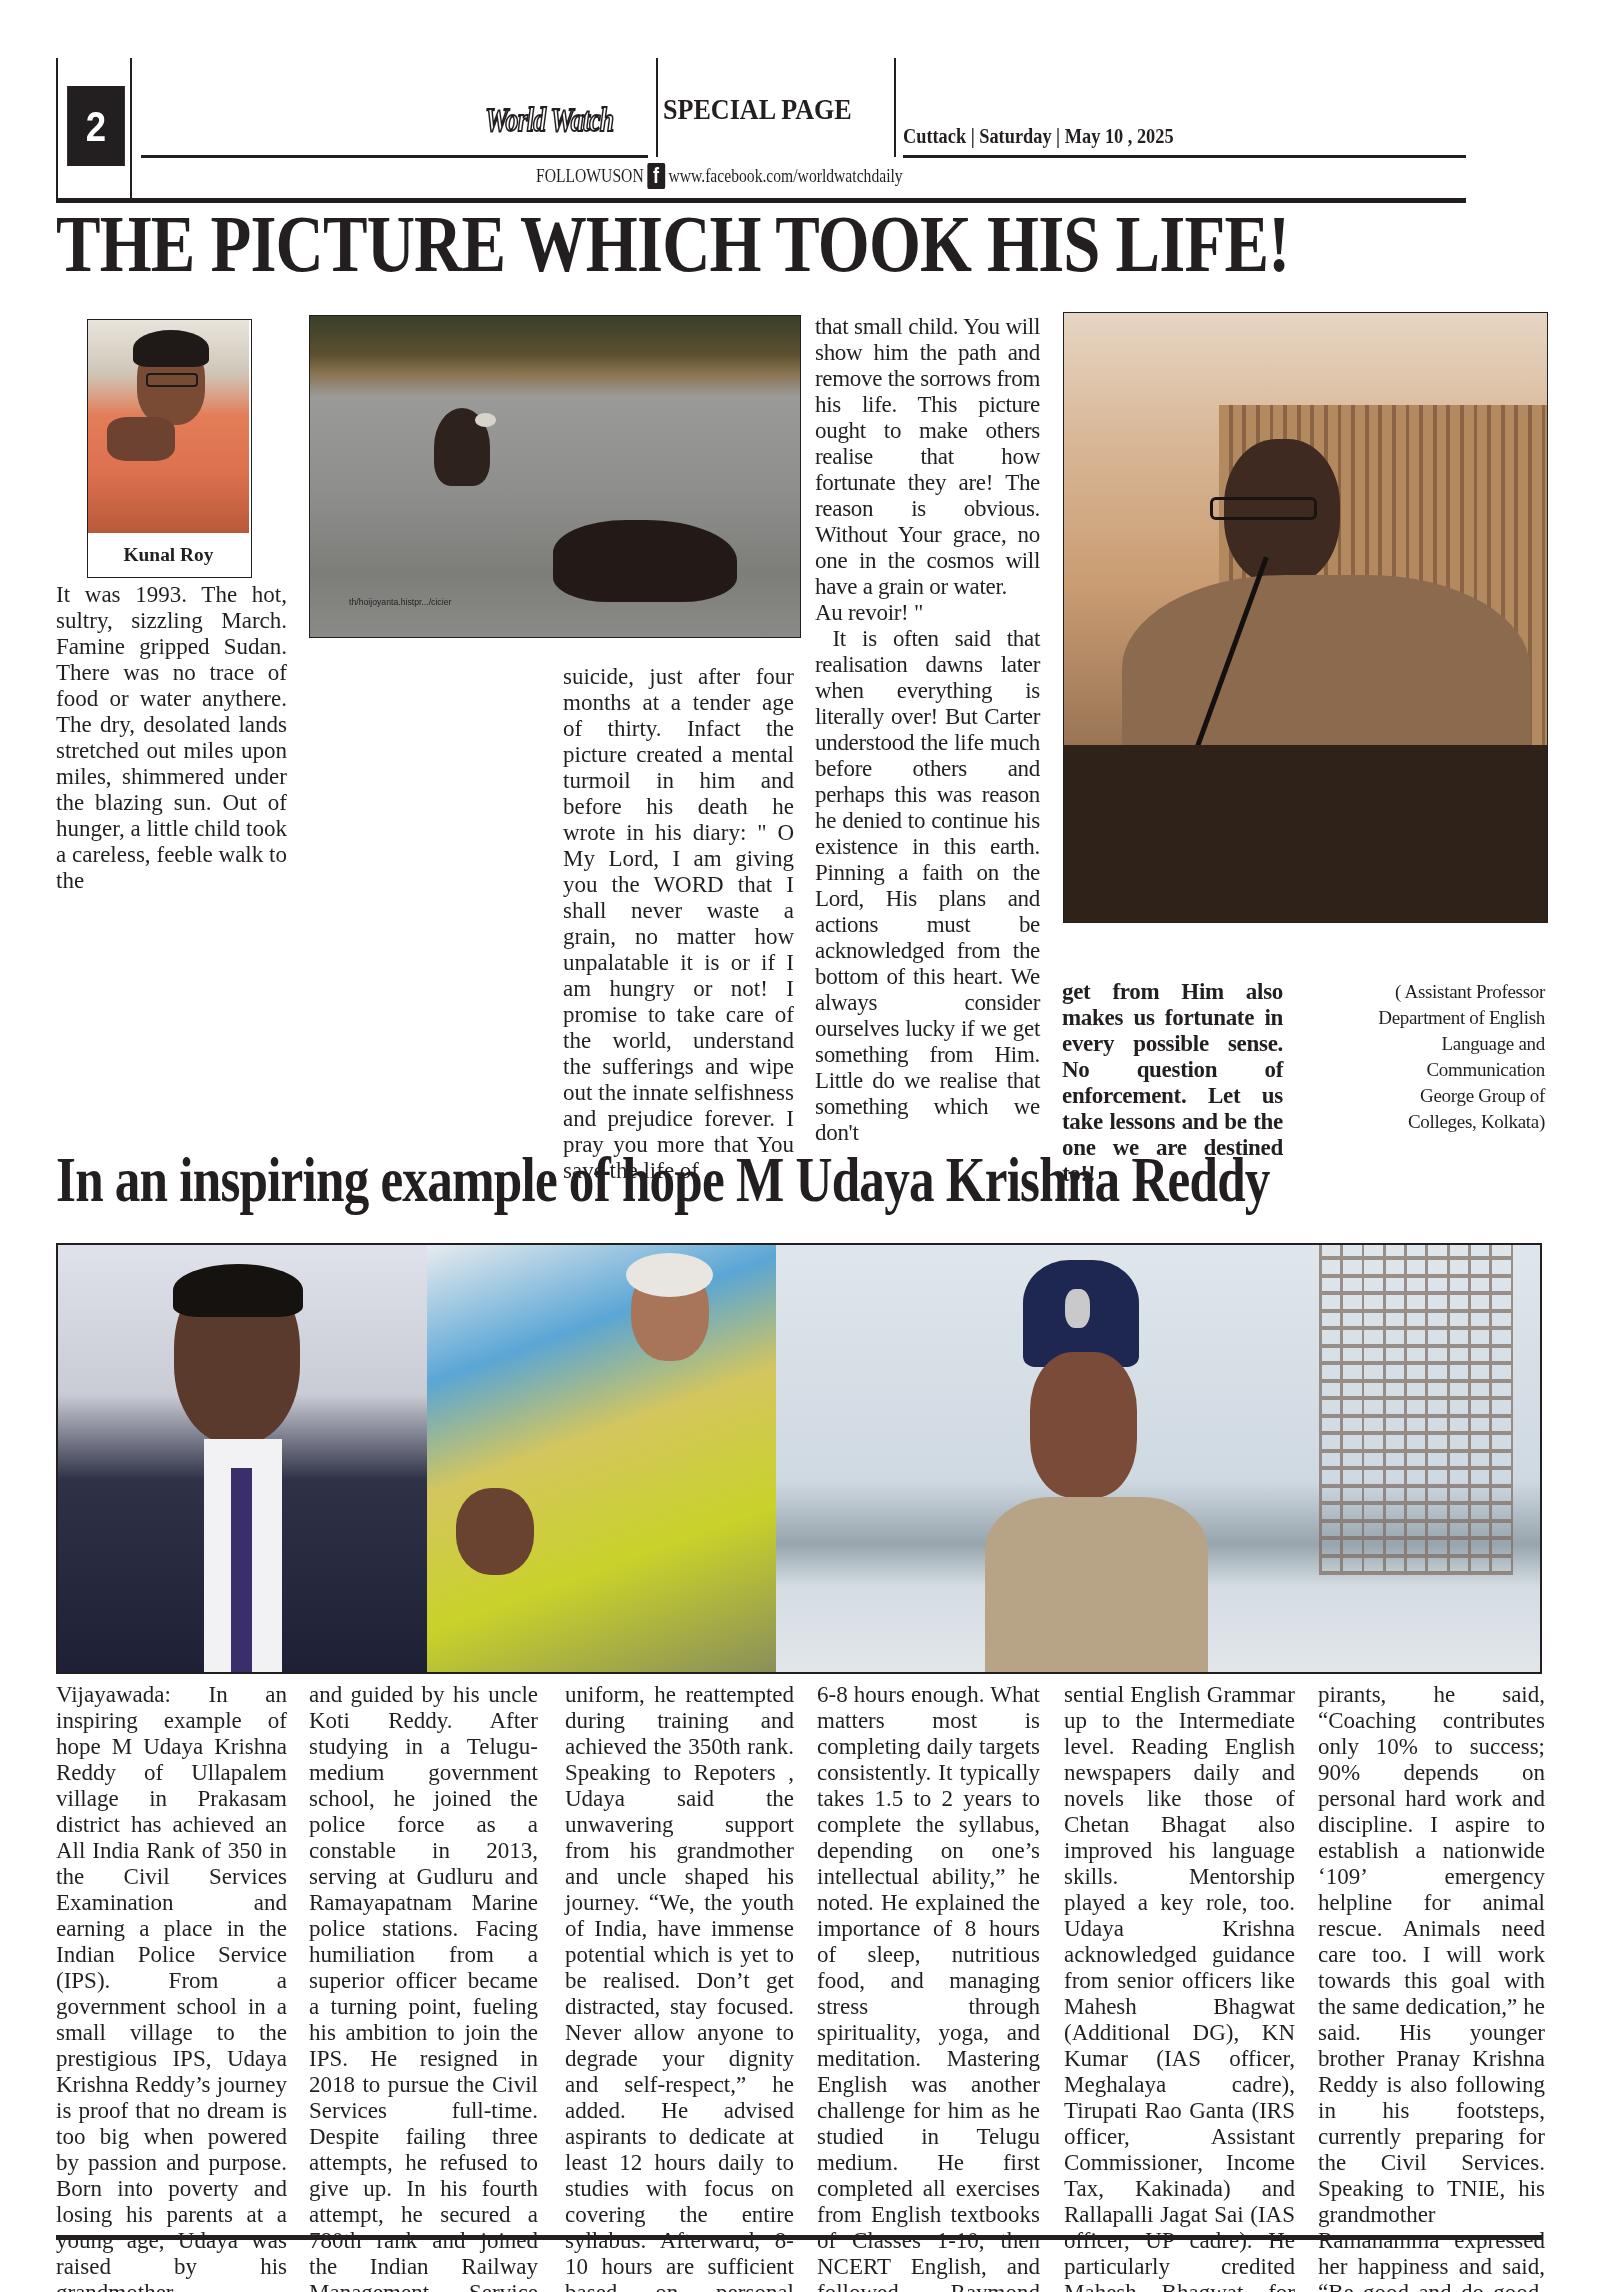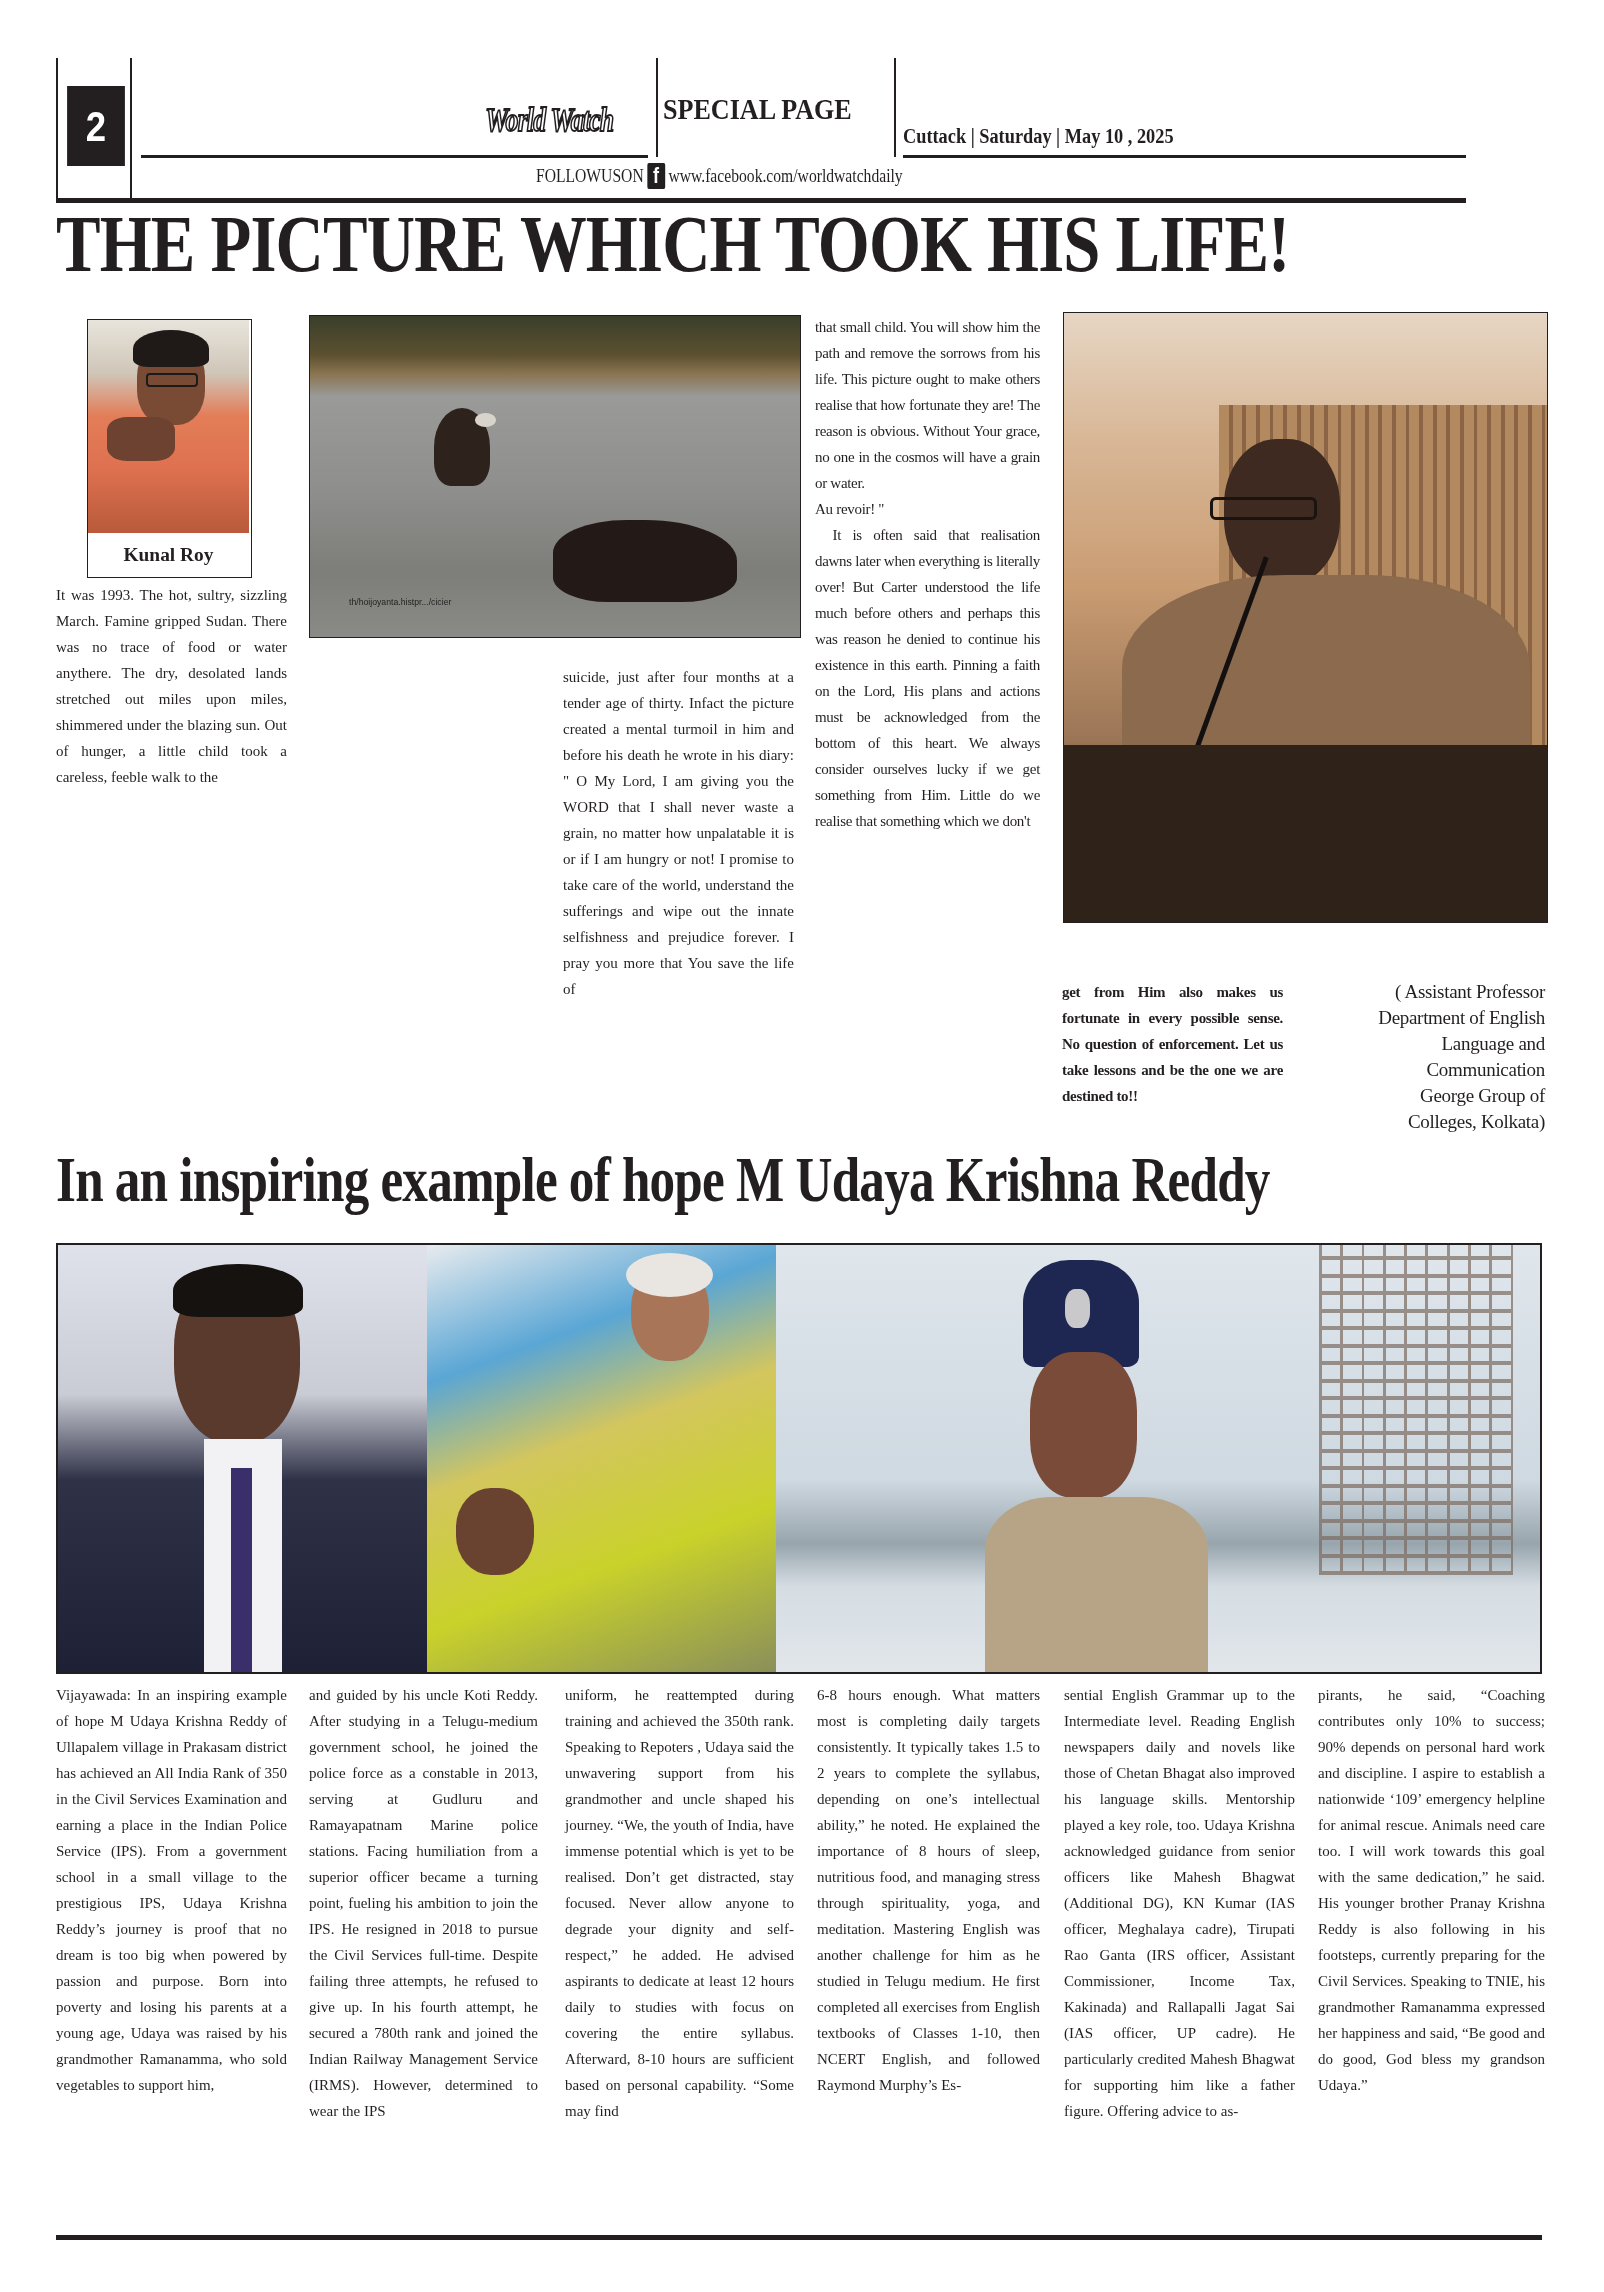--- a/index.html
+++ b/index.html
@@ -17,21 +17,21 @@
   .special-page { position: absolute; left: 663px; top: 93px; font-weight: bold; font-size: 29px; white-space: nowrap; transform: scaleX(0.9); transform-origin: left; }
   .dateline { position: absolute; left: 903px; top: 124px; font-weight: bold; font-size: 21.3px; white-space: nowrap; transform: scaleX(0.86); transform-origin: left; }
   .follow { position: absolute; left: 536px; top: 163px; font-size: 18.4px; white-space: nowrap; display: flex; align-items: center; gap: 3.9px; transform: scaleX(0.85); transform-origin: left; }
   .fb-icon { display: inline-flex; width: 21.3px; height: 26px; background: #231f20; color: #fff; font-family: "Liberation Sans", sans-serif; font-weight: bold; font-size: 21.3px; align-items: flex-end; justify-content: center; border-radius: 1.9px; }
 
   
   .headline1 { position: absolute; left: 56px; top: 204px; font-weight: bold; font-size: 80px; line-height: 1; white-space: nowrap; letter-spacing: -1px; transform: scaleX(0.835); transform-origin: left; }
   .headline2 { position: absolute; left: 56px; top: 1148px; font-weight: bold; font-size: 64px; line-height: 1; white-space: nowrap; letter-spacing: -1px; transform: scaleX(0.8); transform-origin: left; }
 
   
-  .col { position: absolute; font-size: 15px; line-height: 26px; text-align: justify; hyphens: auto; }
+  .col { position: absolute; font-size: 23px; line-height: 26px; text-align: justify; hyphens: auto; }
   .col p { margin: 0; }
   .col p.indent { text-indent: 17.5px; }
   .col.cond { letter-spacing: -0.3px; }
   .byline-col { position: absolute; text-align: right; font-size: 19px; line-height: 26px; }
 
   
   .photo { position: absolute; border: 1.9px solid #231f20; overflow: hidden; }
   .author-box { position: absolute; left: 87px; top: 319px; width: 165px; height: 259px; border: 1.9px solid #231f20; background: #fff; }
   .author-photo { position: absolute; left: 0; top: 0; width: 161px; height: 213px; overflow: hidden;
     background: linear-gradient(180deg, #e8e4dc 0%, #cfc6b8 25%, #e37d58 45%, #de7150 70%, #b85a3a 100%); }

